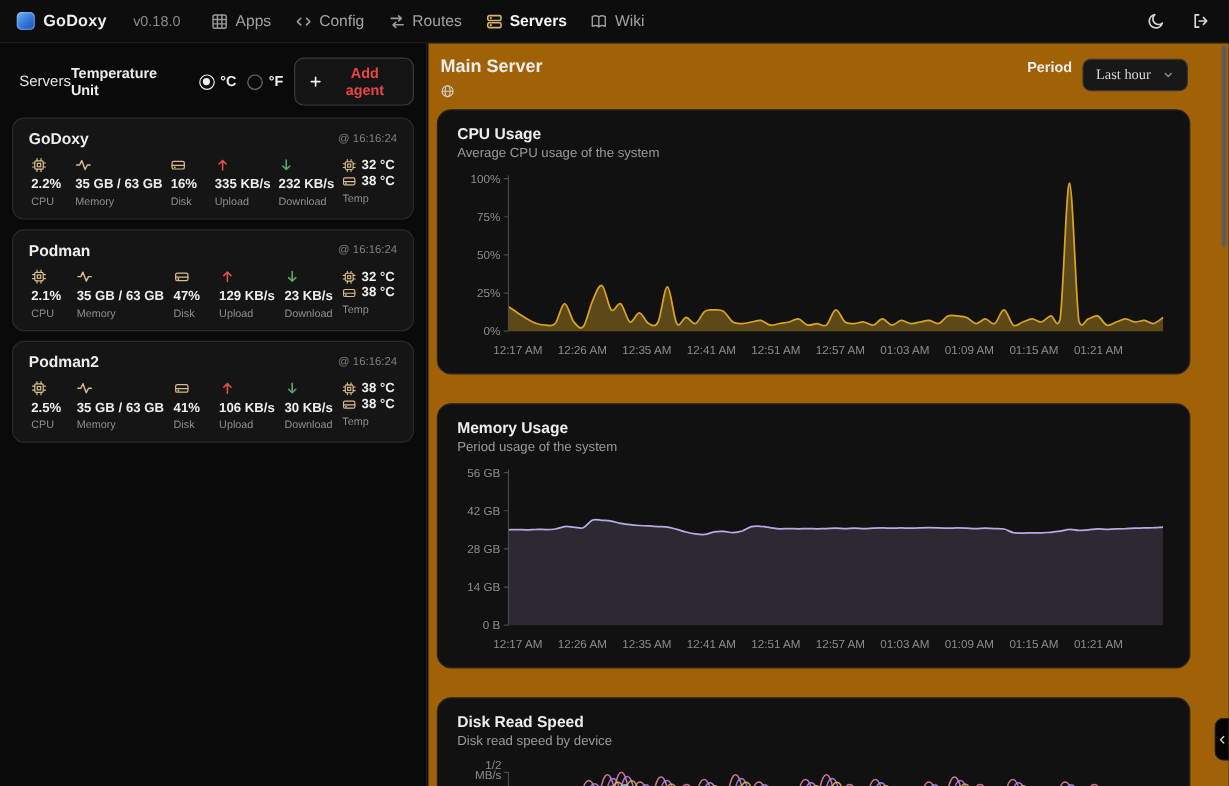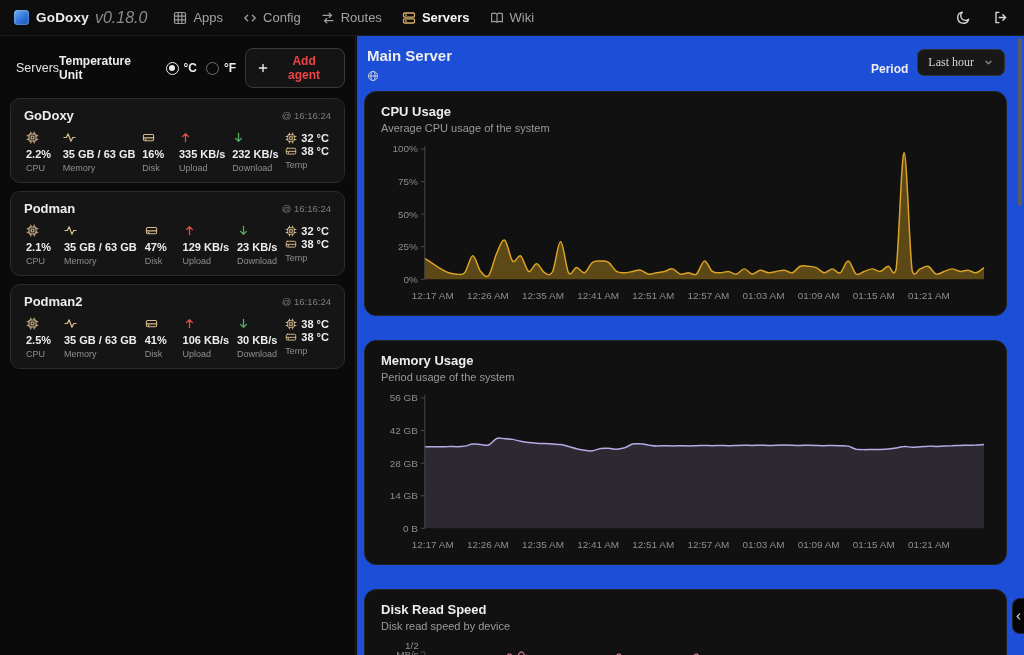--- a/index.html
+++ b/index.html
@@ -7,21 +7,21 @@
   body { background:#0a0a0a; color:#ededed; font-family:"Liberation Sans",sans-serif; position:relative; }
   svg.ic { display:block; flex:none; }
   .ic { color:#9a9a9a; }
 
   
   .navbar { position:absolute; top:0; left:0; right:0; height:36px; background:#0d0d0d;
             border-bottom:1px solid #1d1d1d; display:flex; align-items:center; padding:0 14px; z-index:5; }
   .logo { width:15px; height:15px; border-radius:4px; background:linear-gradient(140deg,#6db3f2 0%,#2f6fd8 60%,#1d4fa8 100%);
           box-shadow:inset 0 0 2px #bcdcff; margin-right:7px; }
   .brand { font-size:13.5px; font-weight:700; letter-spacing:.2px; }
-  .version { font-size:16px; color:#8b8b8b; margin-left:6px; margin-right:16px;font-style:italic; }
+  .version { font-size:12px; color:#8b8b8b; margin-left:22px; margin-right:16px; }
   .nav-item { display:flex; align-items:flex-end; gap:6px; font-size:13px; color:#a3a3a3; margin:0 10px; cursor:pointer; }
   .nav-item.active { color:#f5f5f5; font-weight:700; }
   .nav-item.active .ic { color:#d9b36a; }
   .nav-right { margin-left:auto; display:flex; align-items:center; gap:18px; }
   .icon-btn { background:none; border:none; color:#cfcfcf; cursor:pointer; display:flex; padding:2px; }
 
   
   .sidebar { position:absolute; top:36px; left:0; width:356px; bottom:0; background:#0a0a0a; border-right:1px solid #1e1e1e; }
   .sidebar-header { display:flex; align-items:center; padding:12px 10px 10px 16px; }
   .sidebar-title { font-size:12.5px; color:#e3e3e3; }
@@ -42,25 +42,25 @@
   .stats { display:flex; justify-content:space-between; margin-top:8px; padding:0 2px; }
   .stat { display:flex; flex-direction:column; min-width:30px; }
   .stat .amber { color:#d9bd8d; }
   .stat .red { color:#df5148; }
   .stat .green { color:#55ab63; }
   .stat-value { font-size:11px; font-weight:700; margin-top:4px; white-space:nowrap; }
   .stat-label { font-size:9px; color:#8f8f8f; margin-top:3px; }
   .temp-row { display:flex; align-items:center; gap:4px; font-size:11px; font-weight:700; margin-top:1px; white-space:nowrap; }
 
   
-  .main { position:absolute; top:36px; left:357px; right:0; bottom:0; padding:8px 17px 0 7px; overflow:hidden; background:#1d4ed8; }
+  .main { position:absolute; top:36px; left:357px; right:0; bottom:0; padding:8px 32px 0 7px; overflow:hidden; background:#a16207; }
   .main-header { display:flex; align-items:flex-start; justify-content:space-between; padding:3px 2px 9px 3px; }
   .main-title { font-size:15px; font-weight:700; }
   .globe { margin-top:6px; color:#d2d2d2; }
-  .period { display:flex; align-items:flex-end; gap:9px; margin-top:2px; }
+  .period { display:flex; align-items:flex-start; gap:9px; margin-top:2px; }
   .period-label { font-size:12px; font-weight:700; }
   .period-select { display:flex; align-items:center; gap:9px; border:1px solid #343434; background:#181818;
                    color:#d6d6d6; font-size:12px; padding:5px 10px; border-radius:7px; font-family:Liberation Serif, serif; cursor:pointer; }
   .period-select .ic { color:#8d8d8d; }
 
   .chart-card { background:#111111; border:1px solid #252525; border-radius:12px; padding:12px 16px 8px; margin-bottom:24px; }
   .chart-title { font-size:13px; font-weight:700; }
   .chart-subtitle { font-size:11px; color:#9a9a9a; margin-top:3px; }
   svg.chart { display:block; margin-top:10px; width:100%; height:auto; }
   .axis-text { font-size:10px; fill:#8d8d8d; font-family:"Liberation Sans",sans-serif; }

